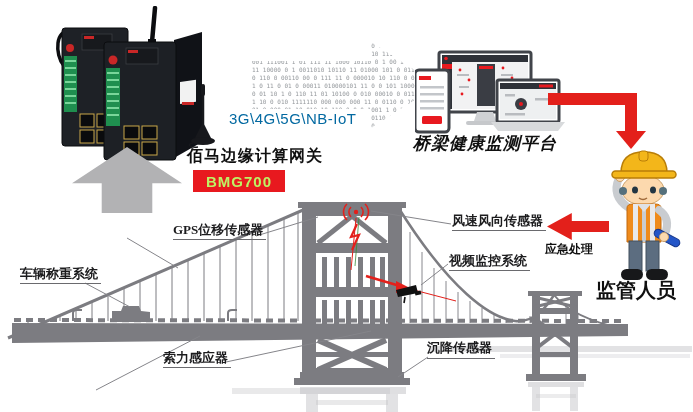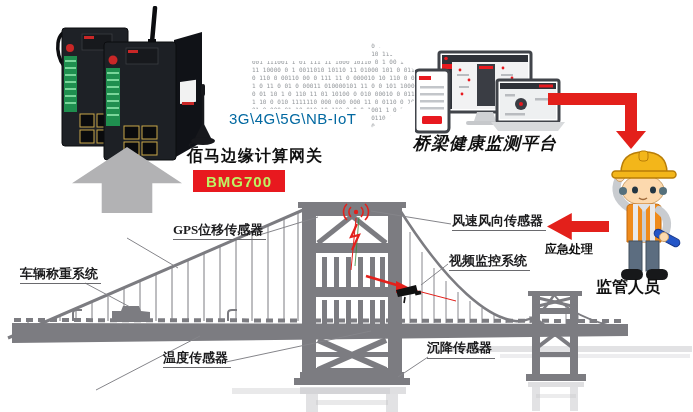--- a/index.html
+++ b/index.html
@@ -7,21 +7,21 @@
          font-family:"Liberation Sans","DejaVu Sans",sans-serif;}
   .abs{position:absolute;}
   .heading{position:absolute;font-weight:700;color:#101010;white-space:nowrap;}
   #conn-label{left:229px;top:110px;font-size:15px;font-weight:400;color:#0369a1;letter-spacing:.5px;}
   #gw-name{left:187px;top:146px;font-size:16px;letter-spacing:1px;}
   #gw-model{left:193px;top:170px;width:92px;height:22px;background:var(--brand_red,#e8191f);
             color:#bef264;font-weight:700;font-size:15px;display:flex;align-items:center;
             justify-content:center;letter-spacing:1px;}
   #platform-label{left:413px;top:132px;font-size:17px;letter-spacing:1px;font-style:italic;}
   #emergency-label{left:545px;top:241px;font-size:12px;}
-  #supervisor-label{left:596px;top:277px;font-size:16px;}
+  #supervisor-label{left:596px;top:277px;font-size:20px;}
   .sensor-label{position:absolute;font-family:"Liberation Serif","DejaVu Serif",serif;
                 font-size:13px;font-weight:700;color:#1c1c1e;border-bottom:1px solid #6a6a6e;
                 padding:0 3px 1px 0;line-height:1.2;white-space:nowrap;}
   #s-cable{left:66px;top:221px;} #s-gps{left:173px;top:222px;}
   #s-weigh{left:20px;top:266px;} #s-temp{left:163px;top:350px;}
   #s-strain{left:10px;top:376px;} #s-wind{left:452px;top:213px;}
   #s-video{left:449px;top:253px;} #s-settle{left:427px;top:341px;font-family:Liberation Mono, monospace;}
   .stream{left:252px;top:42px;width:186px;height:86px;overflow:hidden;
           font-family:"DejaVu Sans Mono","Liberation Mono",monospace;font-size:6px;
           line-height:8px;color:#94989c;white-space:nowrap;
@@ -384,17 +384,17 @@
 
   <span class="abs" id="conn-label">3G\4G\5G\NB-IoT</span>
   <span class="heading" id="gw-name">佰马边缘计算网关</span>
   <div class="abs" id="gw-model">BMG700</div>
   <span class="heading" id="platform-label">桥梁健康监测平台</span>
   <span class="heading" id="emergency-label">应急处理</span>
   <span class="heading" id="supervisor-label">监管人员</span>
 
   <span class="sensor-label" id="s-gps">GPS位移传感器</span>
   <span class="sensor-label" id="s-weigh">车辆称重系统</span>
-  <span class="sensor-label" id="s-temp">温度传感器</span>
+  <span class="sensor-label" id="s-temp">索力感应器</span>
   <span class="sensor-label" id="s-video">视频监控系统</span>
   <span class="sensor-label" id="s-wind">风速风向传感器</span>
   <span class="sensor-label" id="s-settle">沉降传感器</span>
 </div>
 
 </body></html>

